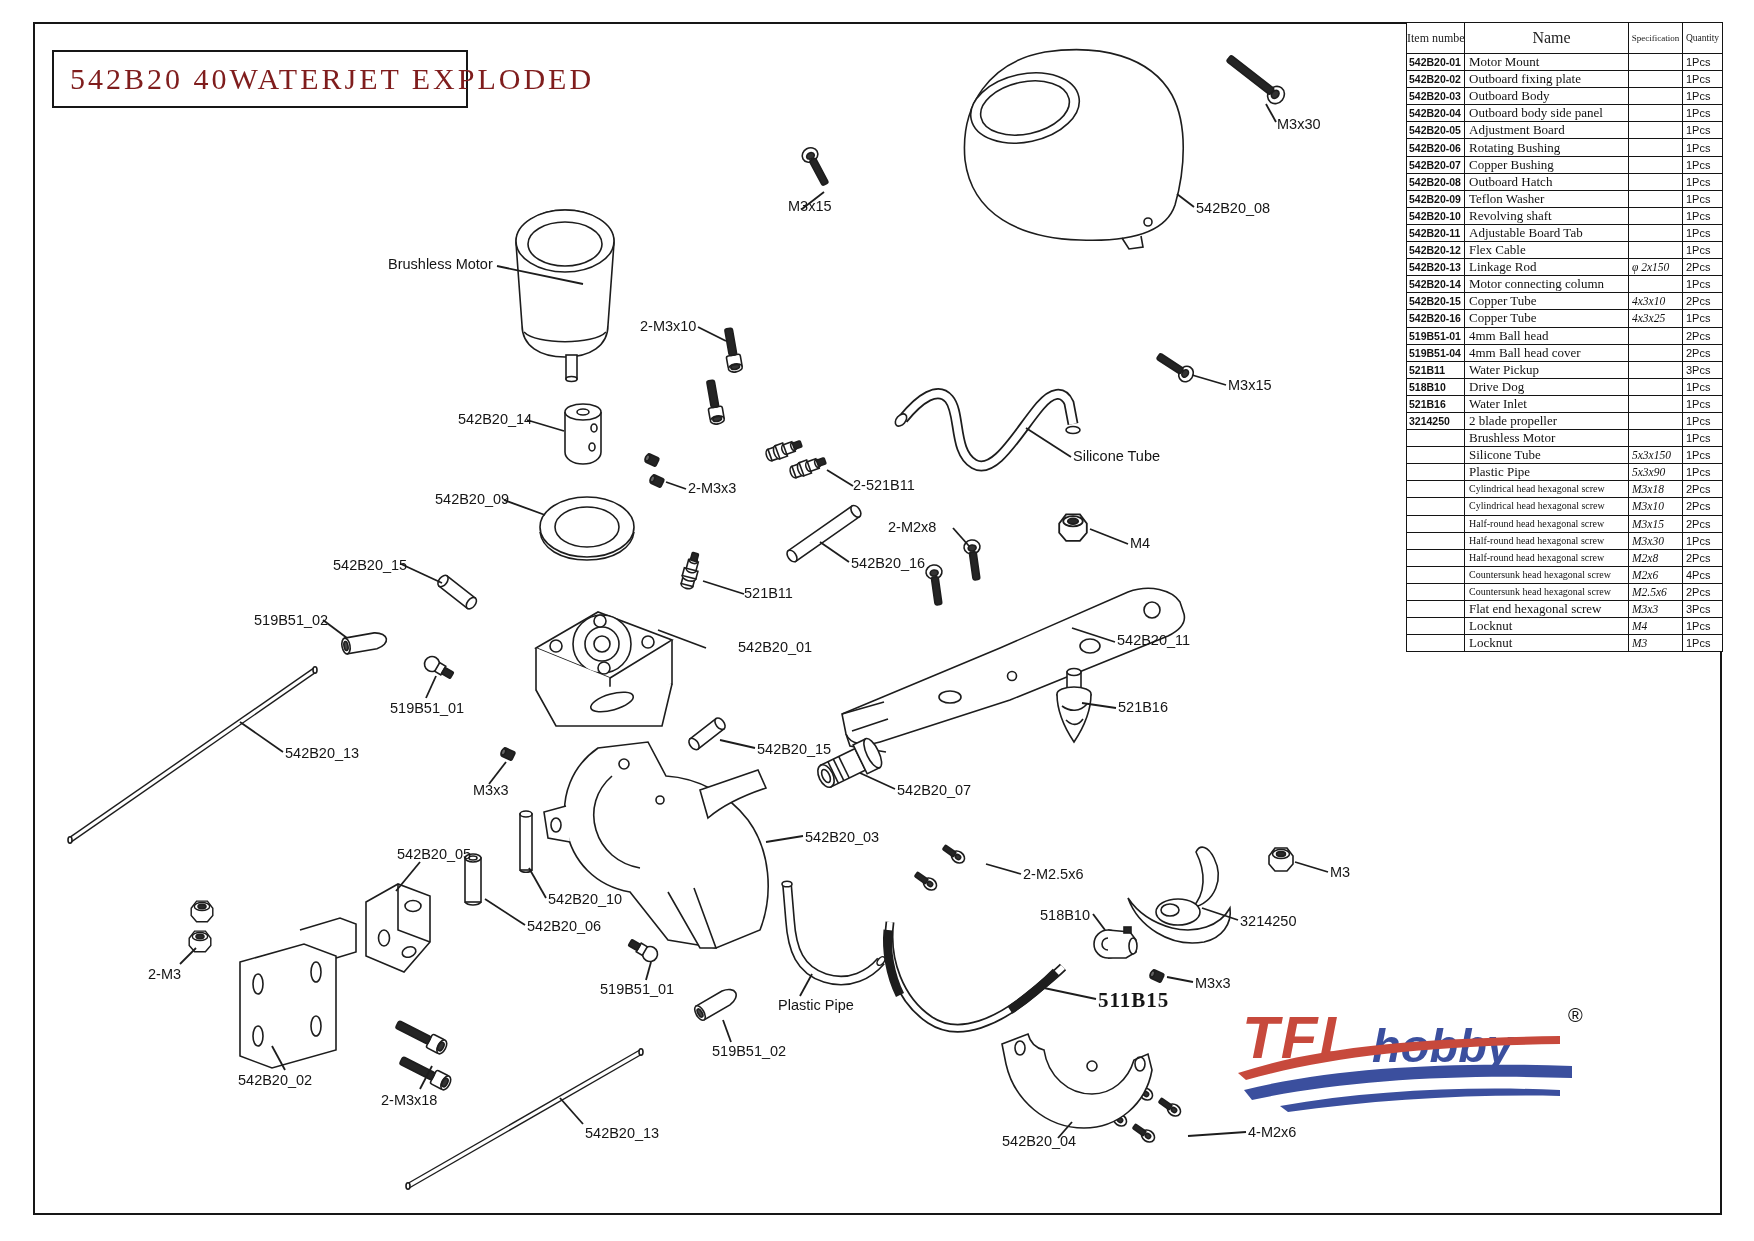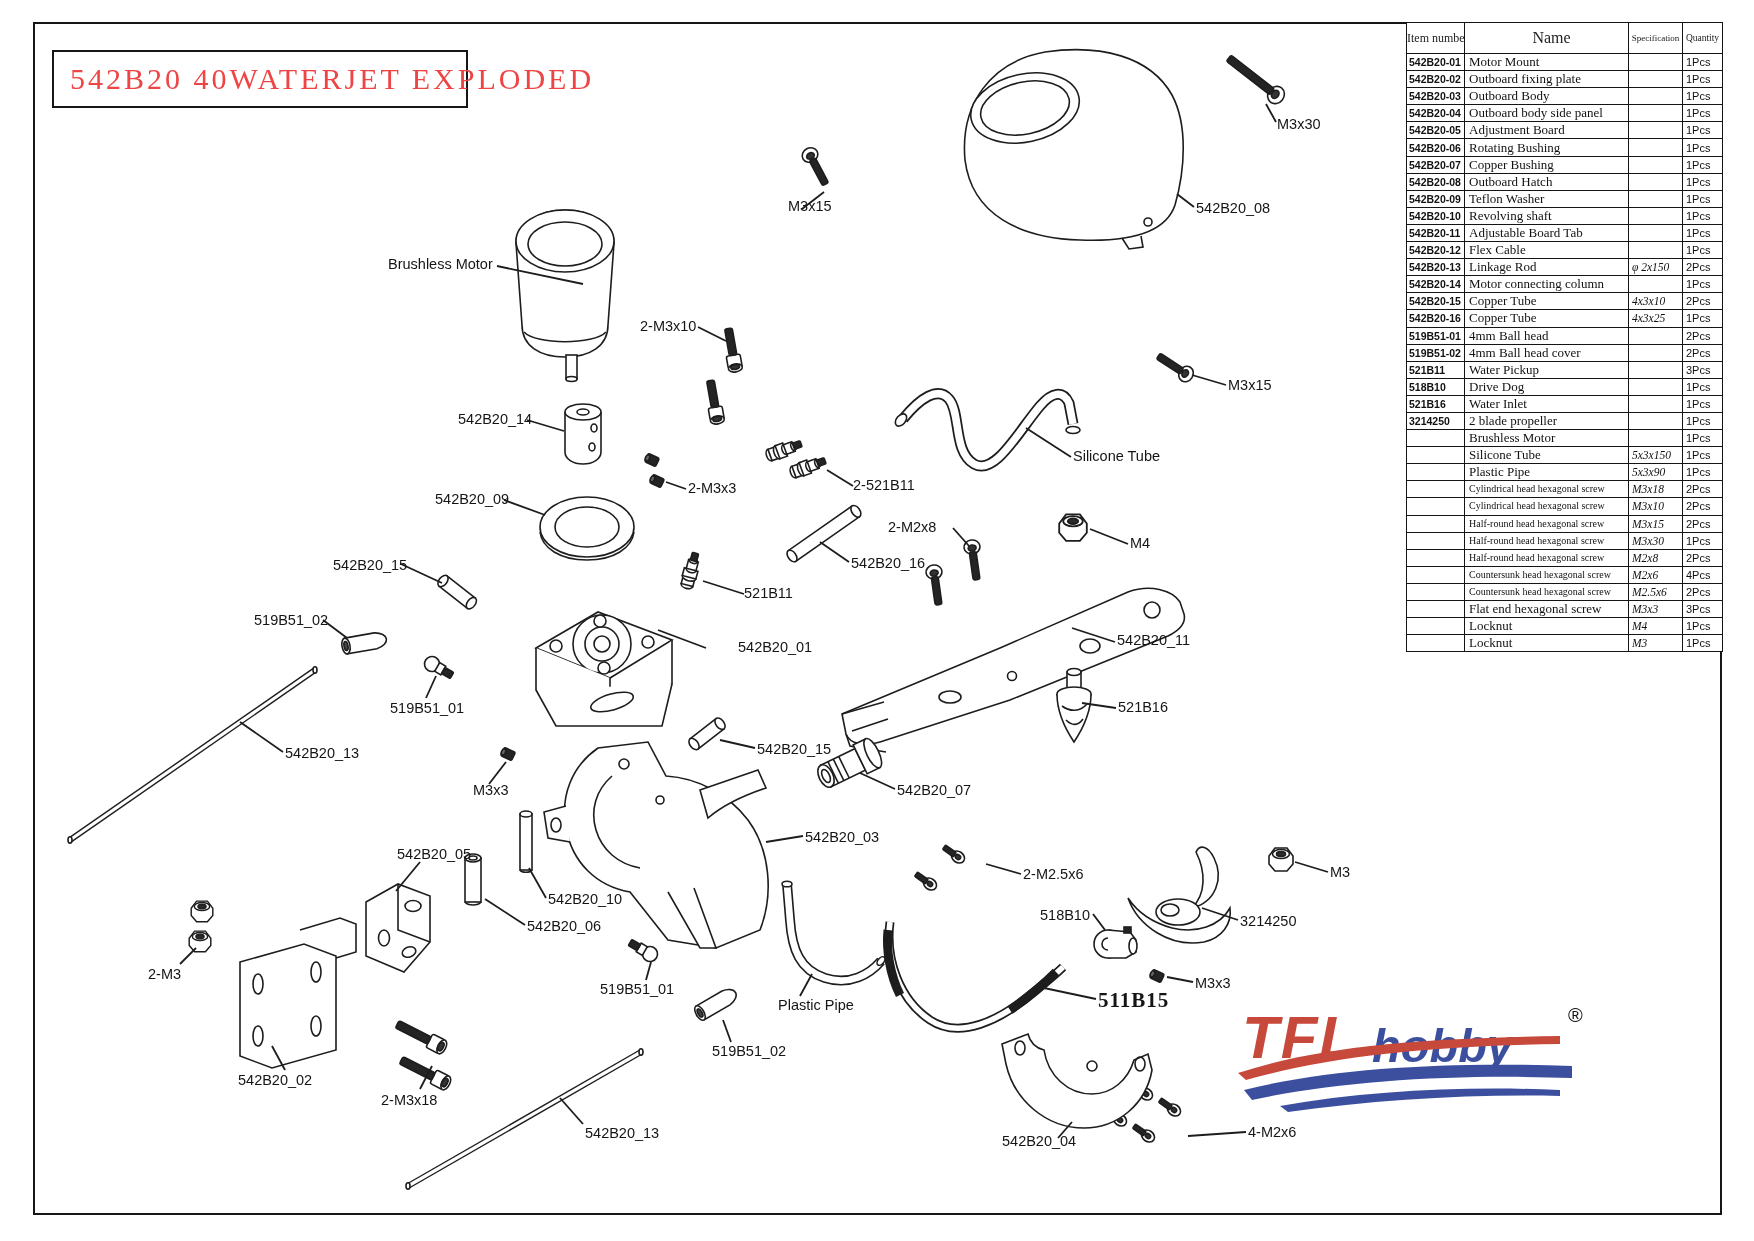--- a/index.html
+++ b/index.html
@@ -3,21 +3,21 @@
 <meta charset="utf-8">
 <style>
   html,body{margin:0;padding:0;background:#9a9a9a;}
   .page{position:relative;width:1754px;height:1241px;background:#ffffff;
         font-family:"Liberation Sans",sans-serif;overflow:hidden;}
   .frame{position:absolute;left:33px;top:22px;width:1689px;height:1193px;
          border:2px solid #161616;box-sizing:border-box;z-index:1;}
   .title-box{position:absolute;left:52px;top:50px;width:416px;height:58px;
          border:2px solid #161616;box-sizing:border-box;display:flex;align-items:center;
          padding-left:16px;font-family:"Liberation Serif",serif;font-size:30px;
-         letter-spacing:3px;color:#ef4444;z-index:3;background:#fff;white-space:nowrap;}
+         letter-spacing:3px;color:#7f1d1d;z-index:3;background:#fff;white-space:nowrap;}
   svg.diagram{position:absolute;left:0;top:0;z-index:2;}
   .lbl{position:absolute;font-size:14.5px;color:#151515;white-space:nowrap;z-index:3;}
   .lbl.serif{font-family:"Liberation Serif",serif;font-size:21px;font-weight:600;letter-spacing:1px;}
   .bom{position:absolute;left:1406px;top:22px;width:316px;z-index:4;background:#fff;}
   .bom table{border-collapse:collapse;width:100%;table-layout:fixed;}
   .bom th,.bom td{border:1.6px solid #141414;overflow:hidden;white-space:nowrap;padding:0;}
   .bom th{font-family:"Liberation Serif",serif;font-weight:400;color:#222;height:30px;}
   .bom th.h0{font-size:12px;}
   .bom th.h1{font-size:16px;text-align:center;padding-left:10px;}
   .bom th.h2{font-size:9px;}
@@ -575,21 +575,21 @@
             <td class="c2">4x3x25</td>
             <td class="c3">1Pcs</td>
           </tr>
           <tr>
             <td class="c0">519B51-01</td>
             <td class="c1">4mm Ball head</td>
             <td class="c2"></td>
             <td class="c3">2Pcs</td>
           </tr>
           <tr>
-            <td class="c0">519B51-02</td>
+            <td class="c0">519B51-04</td>
             <td class="c1">4mm Ball head cover</td>
             <td class="c2"></td>
             <td class="c3">2Pcs</td>
           </tr>
           <tr>
             <td class="c0">521B11</td>
             <td class="c1">Water Pickup</td>
             <td class="c2"></td>
             <td class="c3">3Pcs</td>
           </tr>

